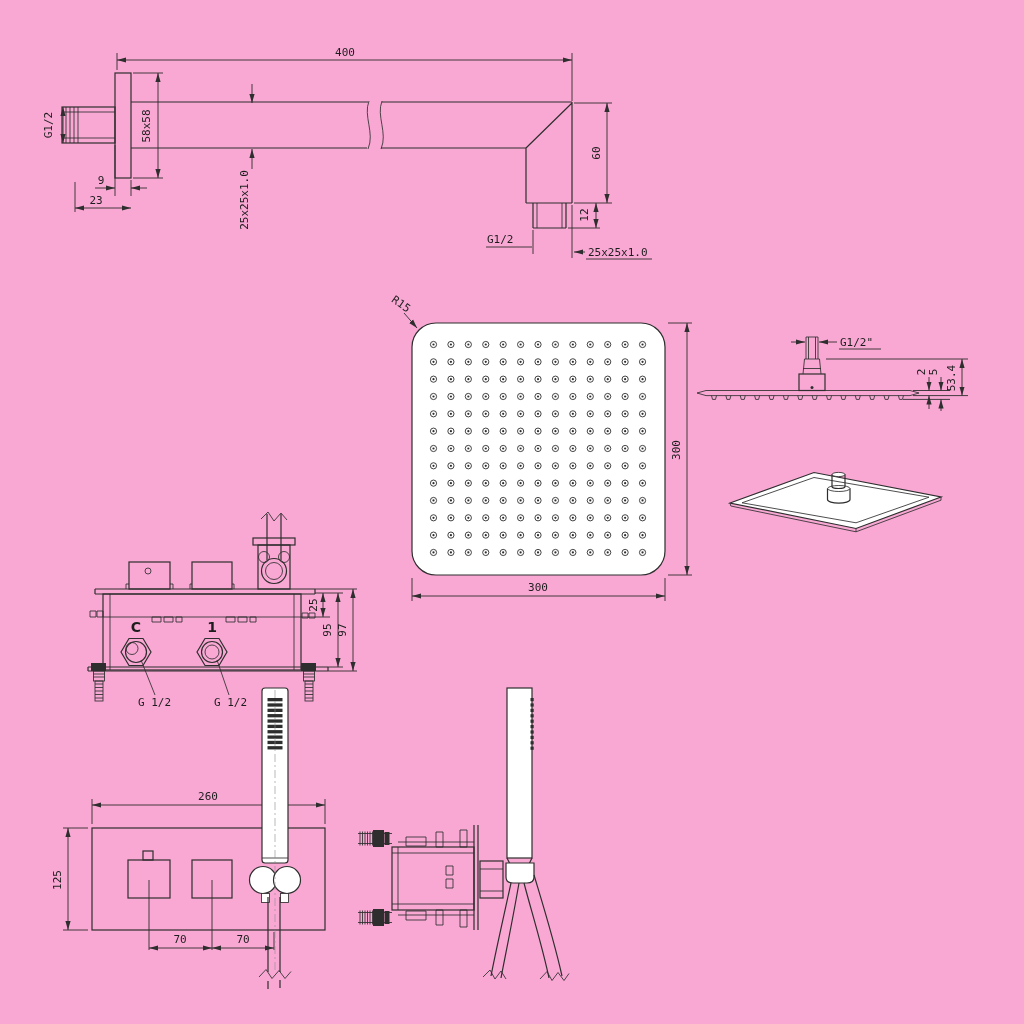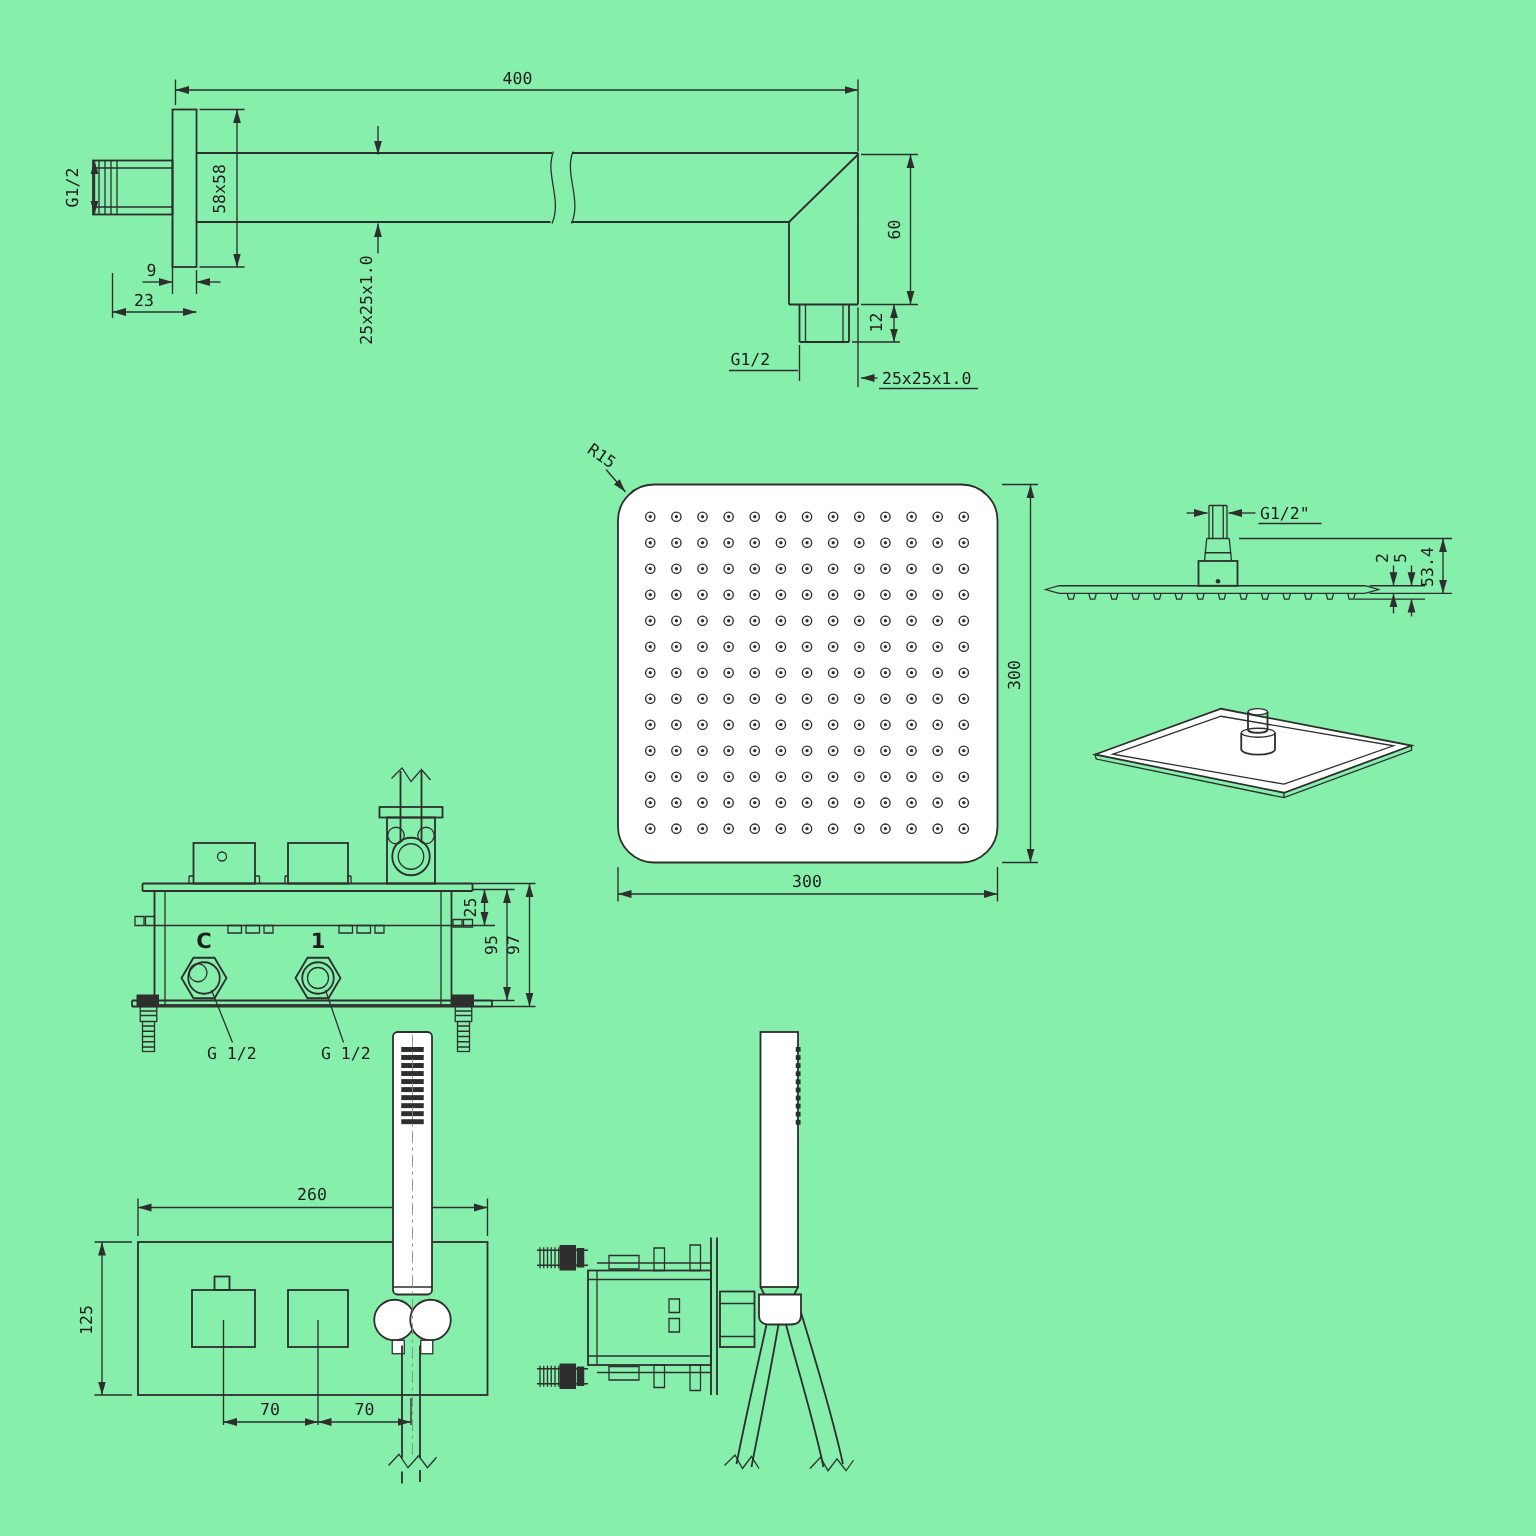--- a/index.html
+++ b/index.html
@@ -1,16 +1,16 @@
 <!DOCTYPE html>
 <html><head>
 <meta charset="utf-8">
 <style>
   html,body{margin:0;padding:0;background:#fff;}
-  #stage{position:relative;width:1024px;height:1024px;background:#86efac;overflow:hidden;}
+  #stage{position:relative;width:1024px;height:1024px;background:#f9a8d4;overflow:hidden;}
   svg{display:block;}
   .ln{fill:none;stroke:#2e2e2e;stroke-width:1.2;stroke-linejoin:miter;}
   .thin{fill:none;stroke:#2e2e2e;stroke-width:0.85;}
   .dim{fill:none;stroke:#2e2e2e;stroke-width:0.9;}
   .fw{fill:#ffffff;stroke:#2e2e2e;stroke-width:1.2;}
   .fwt{fill:#ffffff;stroke:#2e2e2e;stroke-width:0.85;}
   .dark{fill:#2e2e2e;stroke:none;}
   .noz{fill:none;stroke:#2e2e2e;stroke-width:0.9;}
   .nozdot{fill:#2e2e2e;}
   .cl{fill:none;stroke:#8a8a8a;stroke-width:0.6;stroke-dasharray:8 3 2 3;}

